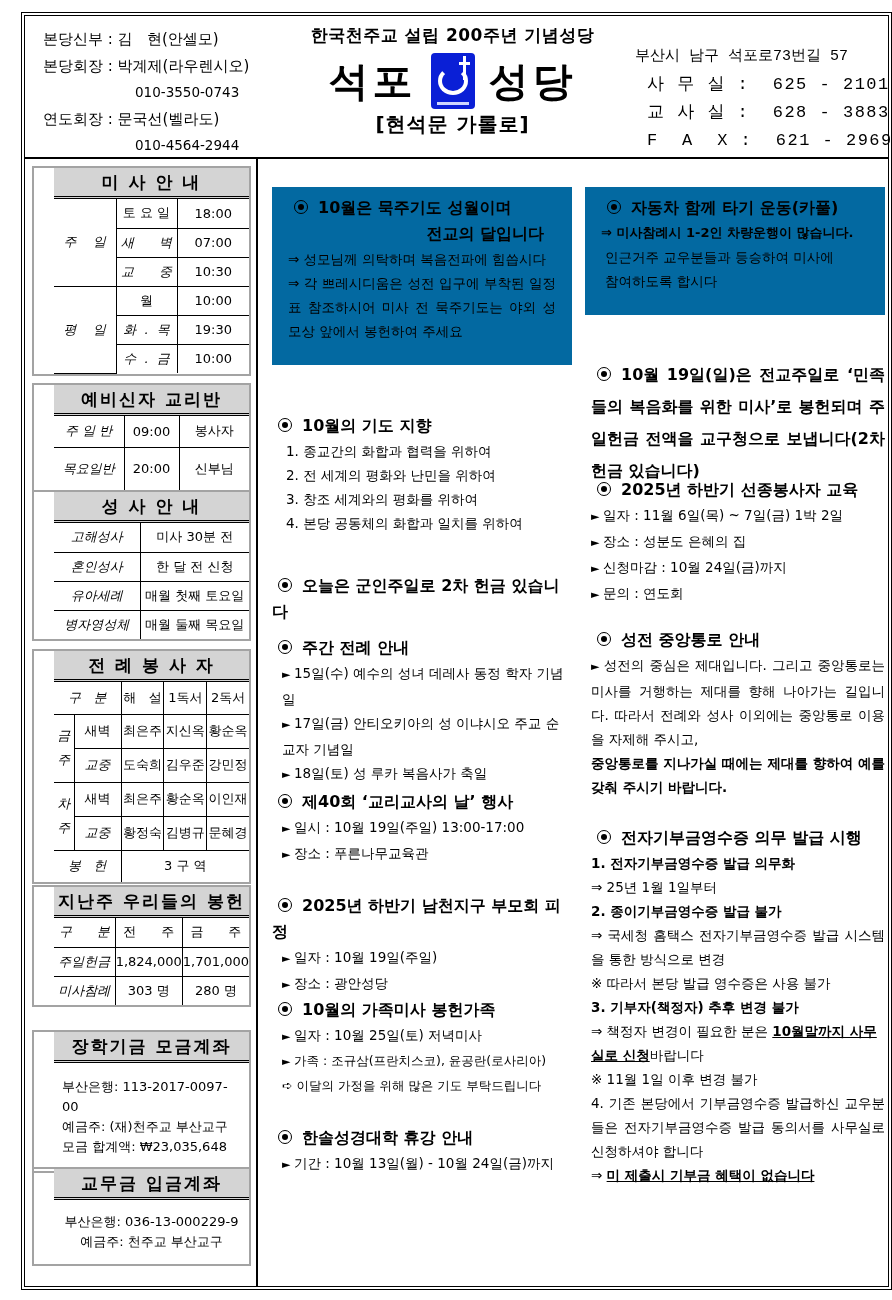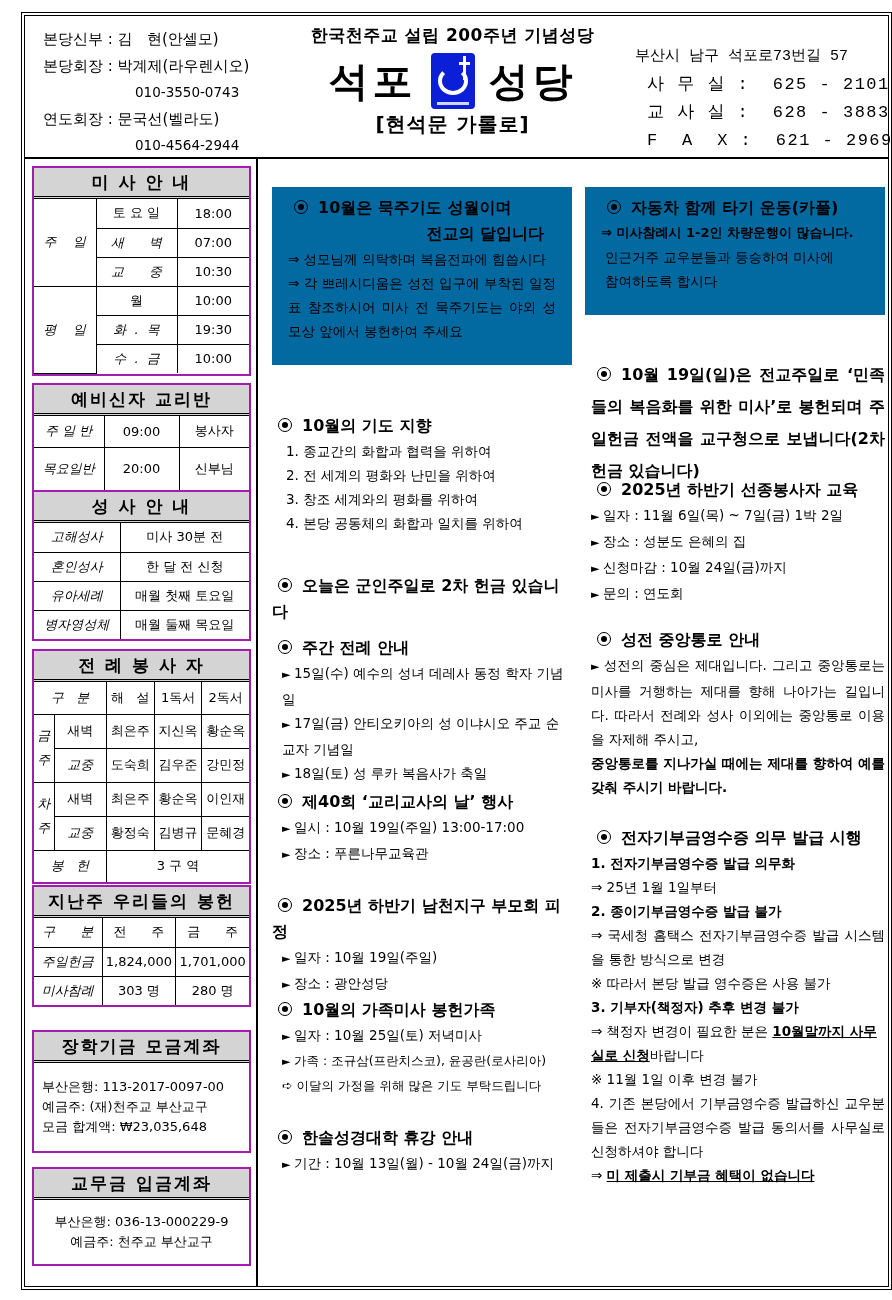--- a/index.html
+++ b/index.html
@@ -27,21 +27,21 @@
     .logo .cross-v { position: absolute; right: 9px; top: 3px; width: 3px; height: 24px; background: #fff; }
     .logo .cross-h { position: absolute; right: 5px; top: 9px; width: 11px; height: 3px; background: #fff; }
     .logo .txt { position: absolute; bottom: 4px; left: 0; right: 0; height: 3px; background: #cfd6ff; margin: 0 6px; }
     .hdr-center .patron { font-size: 20px; font-weight: bold; margin-top: 2px; letter-spacing: 1px; }
     .hdr-right { position: absolute; left: 610px; top: 30px; font-family: Liberation Mono, monospace; }
     .hdr-right .addr { font-size: 15px; margin-bottom: 6px; }
     .hdr-right .tel { font-size: 17px; line-height: 28px; padding-left: 12px; white-space: pre; letter-spacing: 1.5px; }
 
     
     .left-col { position: absolute; left: 0; top: 143px; width: 233px; height: calc(100% - 143px); border-right: 2px solid #000; }
-    .box { position: absolute; left: 7px; width: 219px; border: 2px solid #a21caf; }
+    .box { position: absolute; left: 7px; width: 219px; border: 2px solid #a3a3a3; padding-left: 20px; }
     .box-title { background: #d4d4d4; text-align: center; font-weight: bold; font-size: 17px; letter-spacing: 2px; border-bottom: 3px double #000; height: 31px; line-height: 28px; }
     table.grid { width: 100%; border-collapse: collapse; font-size: 13px; }
     table.grid td { border: 1px solid #000; text-align: center; height: 29px; white-space: pre; }
     table.grid tr:first-child td { border-top: 0; }
     table.grid td:first-child { border-left: 0; font-style: italic; }
     table.grid td:last-child { border-right: 0; }
     table.grid tr:last-child td { border-bottom: 0; }
     .acct { font-size: 13px; line-height: 20px; padding: 14px 8px; }
     .acct.center { text-align: center; padding: 12px 6px; }
 

